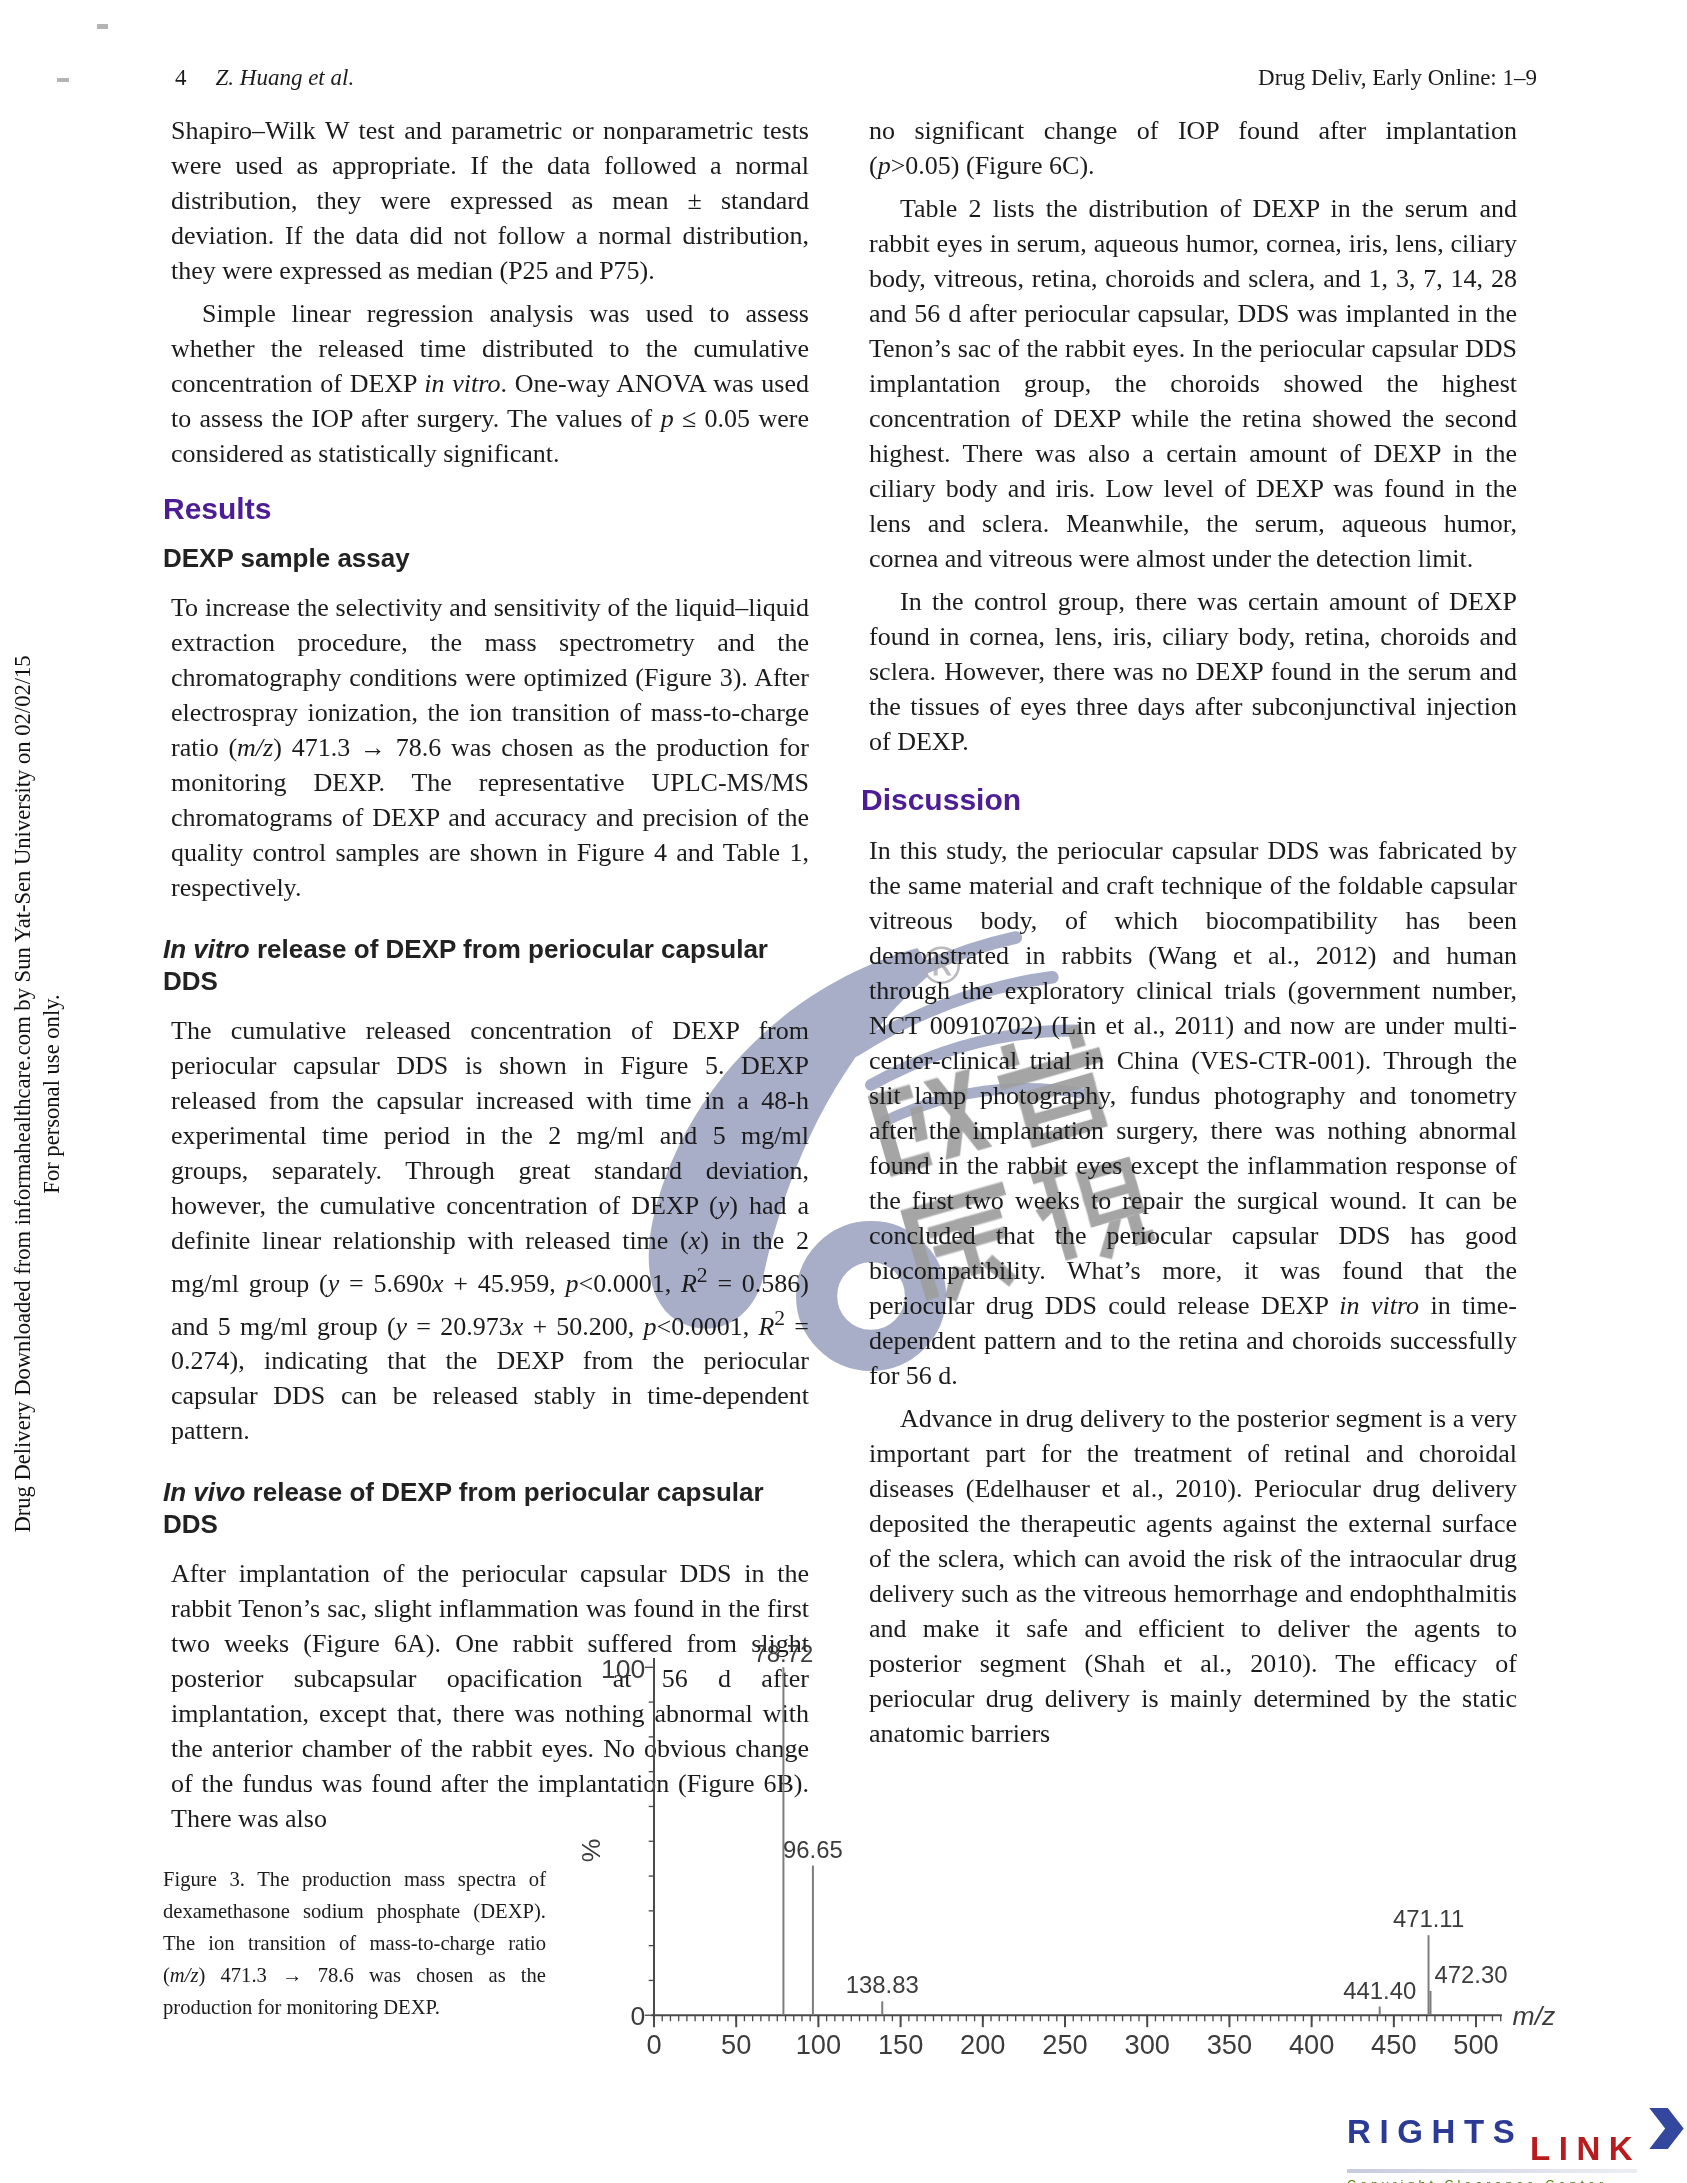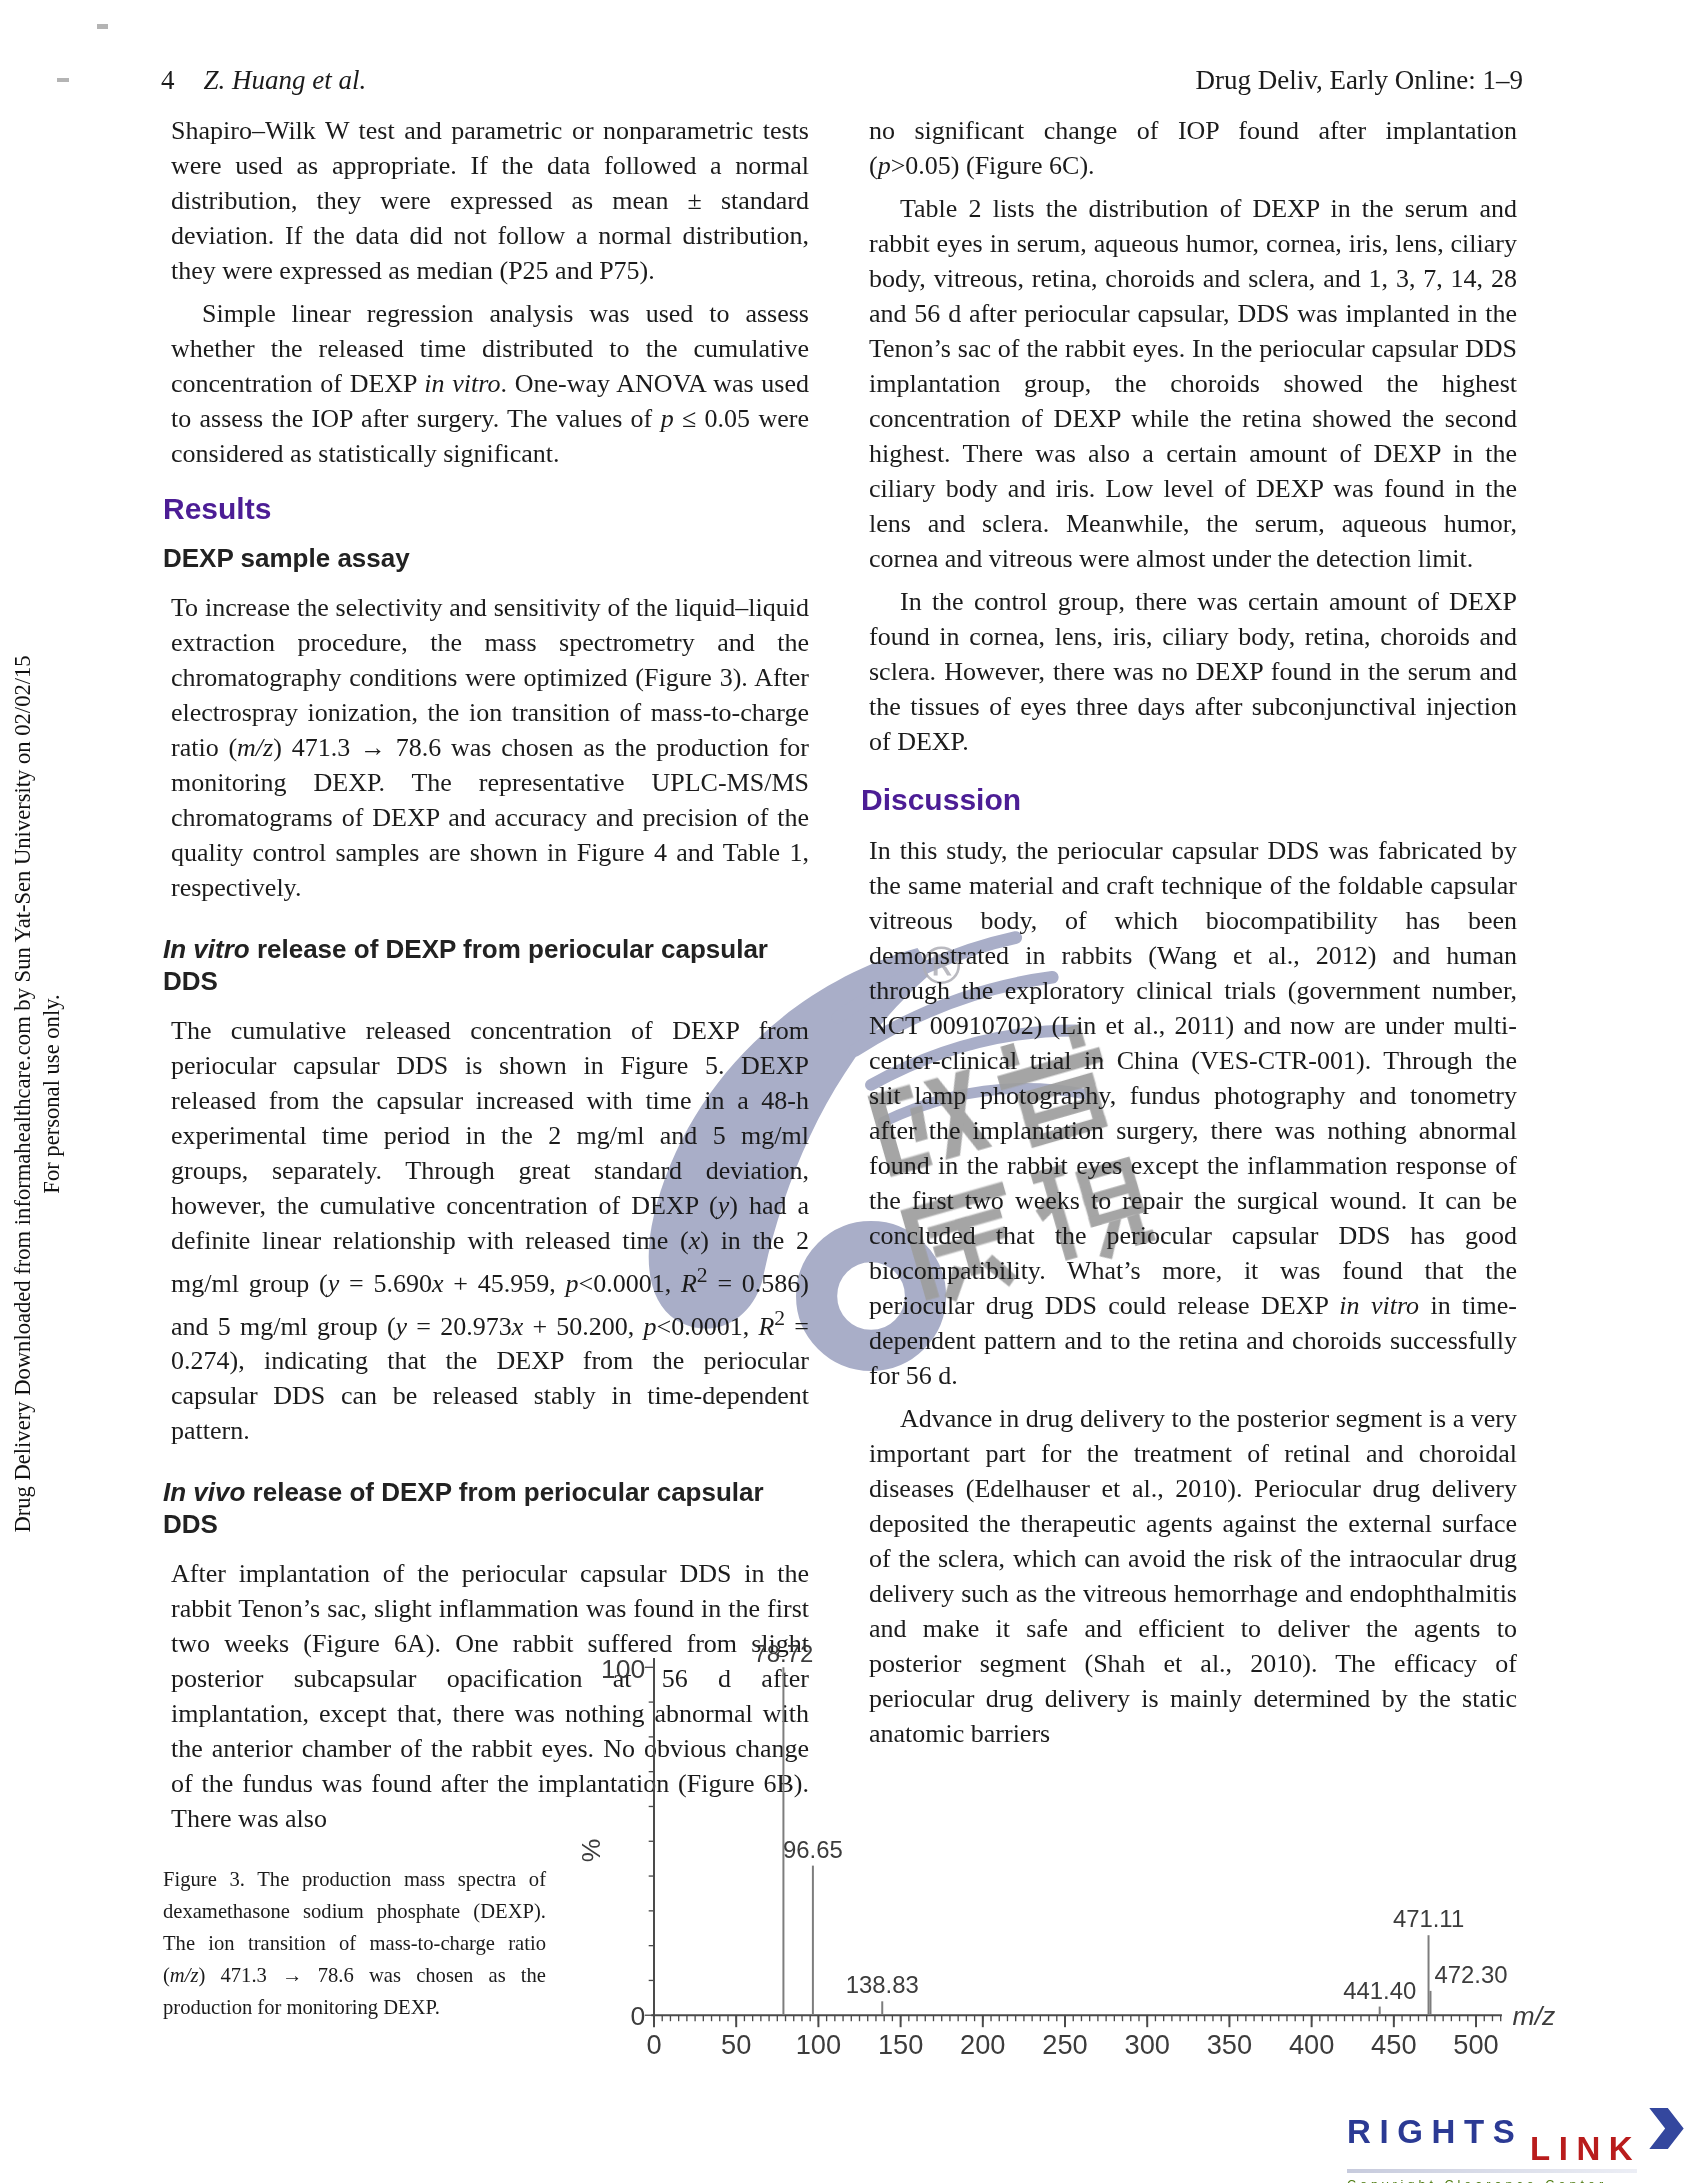--- a/index.html
+++ b/index.html
@@ -1,21 +1,21 @@
 <!DOCTYPE html>
 <html style="font-size:10.6px"><head>
 <meta charset="utf-8">
 <style>
   html,body{margin:0;padding:0;}
   body{
     width:1687px;height:2183px;position:relative;background:#ffffff;
     font-family:"Liberation Serif", serif;color:#1b1b1b;overflow:hidden;
   }
   
-  .page-header{position:absolute;top:65px;left:161px;width:1362px;height:32px;font-size:27px;z-index:3;}
+  .page-header{position:absolute;top:65px;left:175px;width:1362px;height:32px;font-size:23px;z-index:3;}
   .hdr-left{position:absolute;left:0;top:0;}
   .hdr-num{display:inline-block;margin-right:29px;}
   .hdr-authors{font-style:italic;}
   .hdr-right{position:absolute;right:0;top:0;text-align:right;}
   
   .sidebar{
     position:absolute;left:9.3px;top:1602px;width:1016px;height:61px;
     transform:rotate(-90deg);transform-origin:0 0;
     font-size:22.6px;line-height:28.6px;text-align:center;color:#111;z-index:3;
   }

